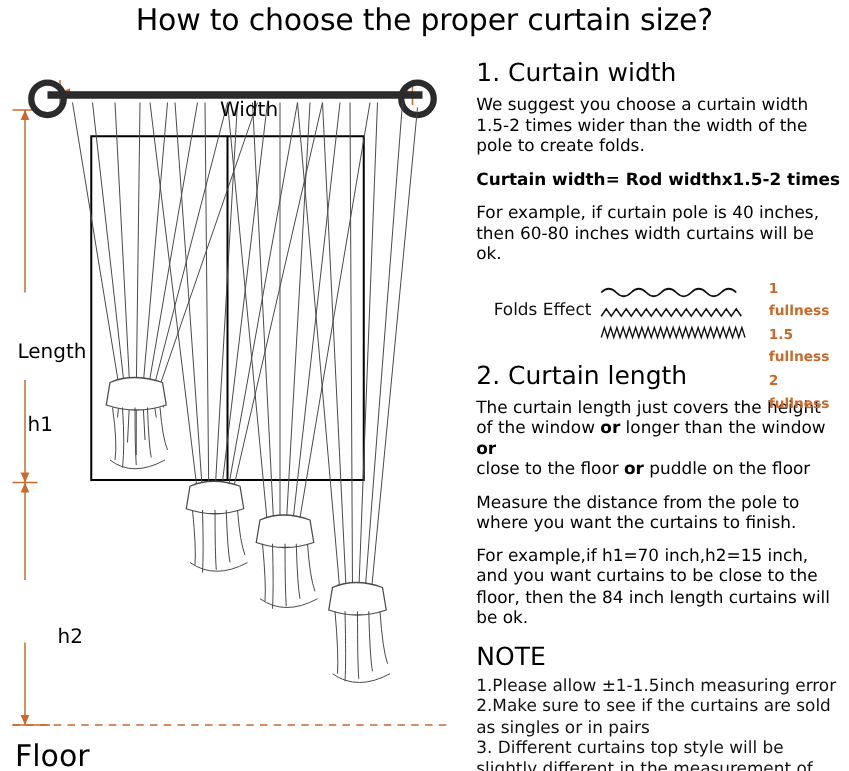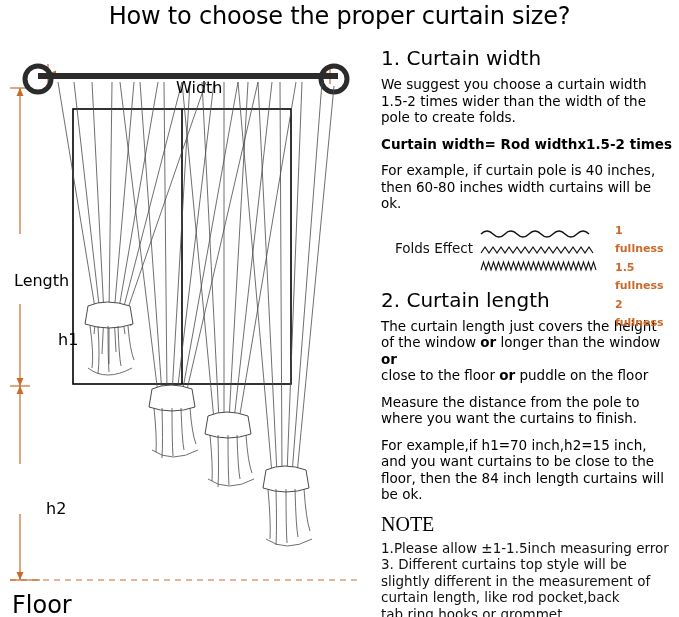--- a/index.html
+++ b/index.html
@@ -31,21 +31,21 @@
     width:372px; height:583px;
   }
   .lbl{
     position:absolute;
     font-size:16px;
     color:#000;
     white-space:nowrap;
   }
   #lbl-width{ left:176px; top:44px; }
   #lbl-length{ left:14px; top:237px; }
-  #lbl-h1{ left:22px; top:296px;padding-left:36px; }
+  #lbl-h1{ left:22px; top:296px; }
   #lbl-h2{ left:22px; top:465px;margin-left:24px; }
   #lbl-floor{ left:12px; top:557px; font-size:24px; }
 
   
   #right{
     position:absolute;
     left:381px; top:46px;
     width:292px;
   }
   .h-sec{
@@ -81,21 +81,20 @@
     text-align:left;
     font-weight:bold;
   }
   .folds-svg{
     position:absolute;
     left:98px; top:0;
   }
   .note-h{
     font-size:20px;
     margin:10px 0 4px 0;
-    font-family:Liberation Serif, serif;
   }
   .note-p{
     font-size:13.5px;
     line-height:16.5px;
     margin:0;
   }
   .note-p div{ margin:0; }
 </style>
 </head>
 <body>
@@ -207,17 +206,18 @@
     <div class="p">
       <span>The curtain length just covers the height of the window </span><span class="b">or</span><span> longer than the window </span><span class="b">or</span><br>
       <span>close to the floor </span><span class="b">or</span><span> puddle on the floor</span>
     </div>
     <div class="p">Measure the distance from the pole to where you want the curtains to finish.</div>
     <div class="p">For example,if h1=70 inch,h2=15 inch, and you want curtains to be close to the floor, then the 84 inch length curtains will be ok.</div>
 
     <div class="h-sec note-h">NOTE</div>
     <div class="note-p">
       <div>1.Please allow ±1-1.5inch measuring error</div>
+      <div>2.Make sure to see if the curtains are sold as singles or in pairs</div>
       <div>3. Different curtains top style will be slightly different in the measurement of curtain length, like rod pocket,back tab,ring hooks or grommet</div>
     </div>
   </div>
 
 </div>
 
 </body></html>

